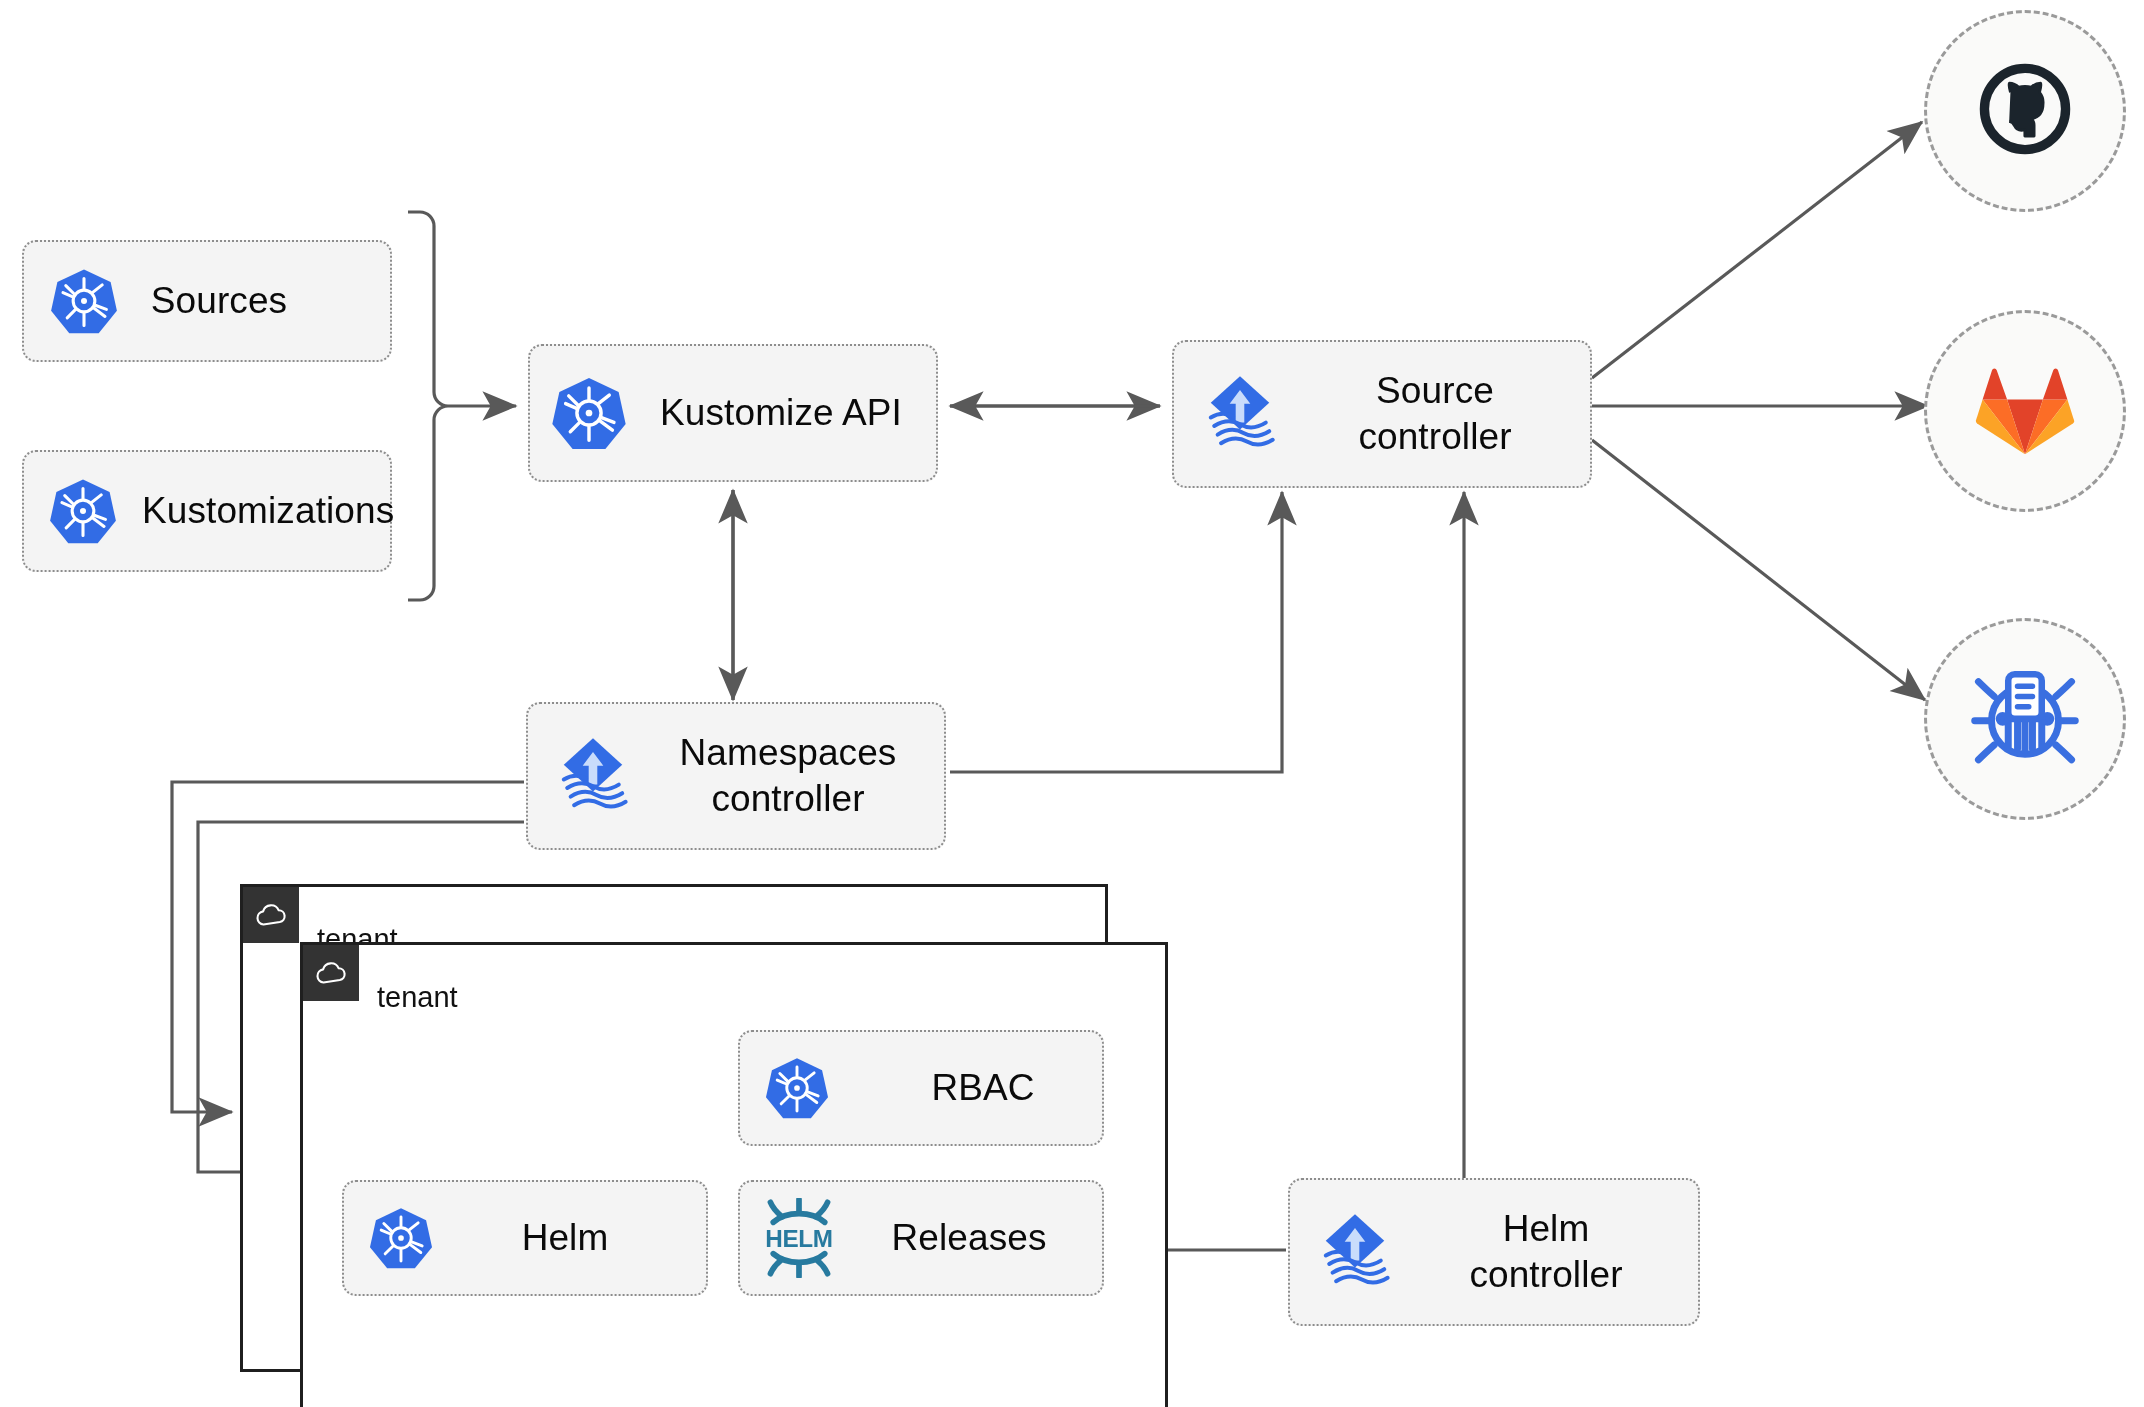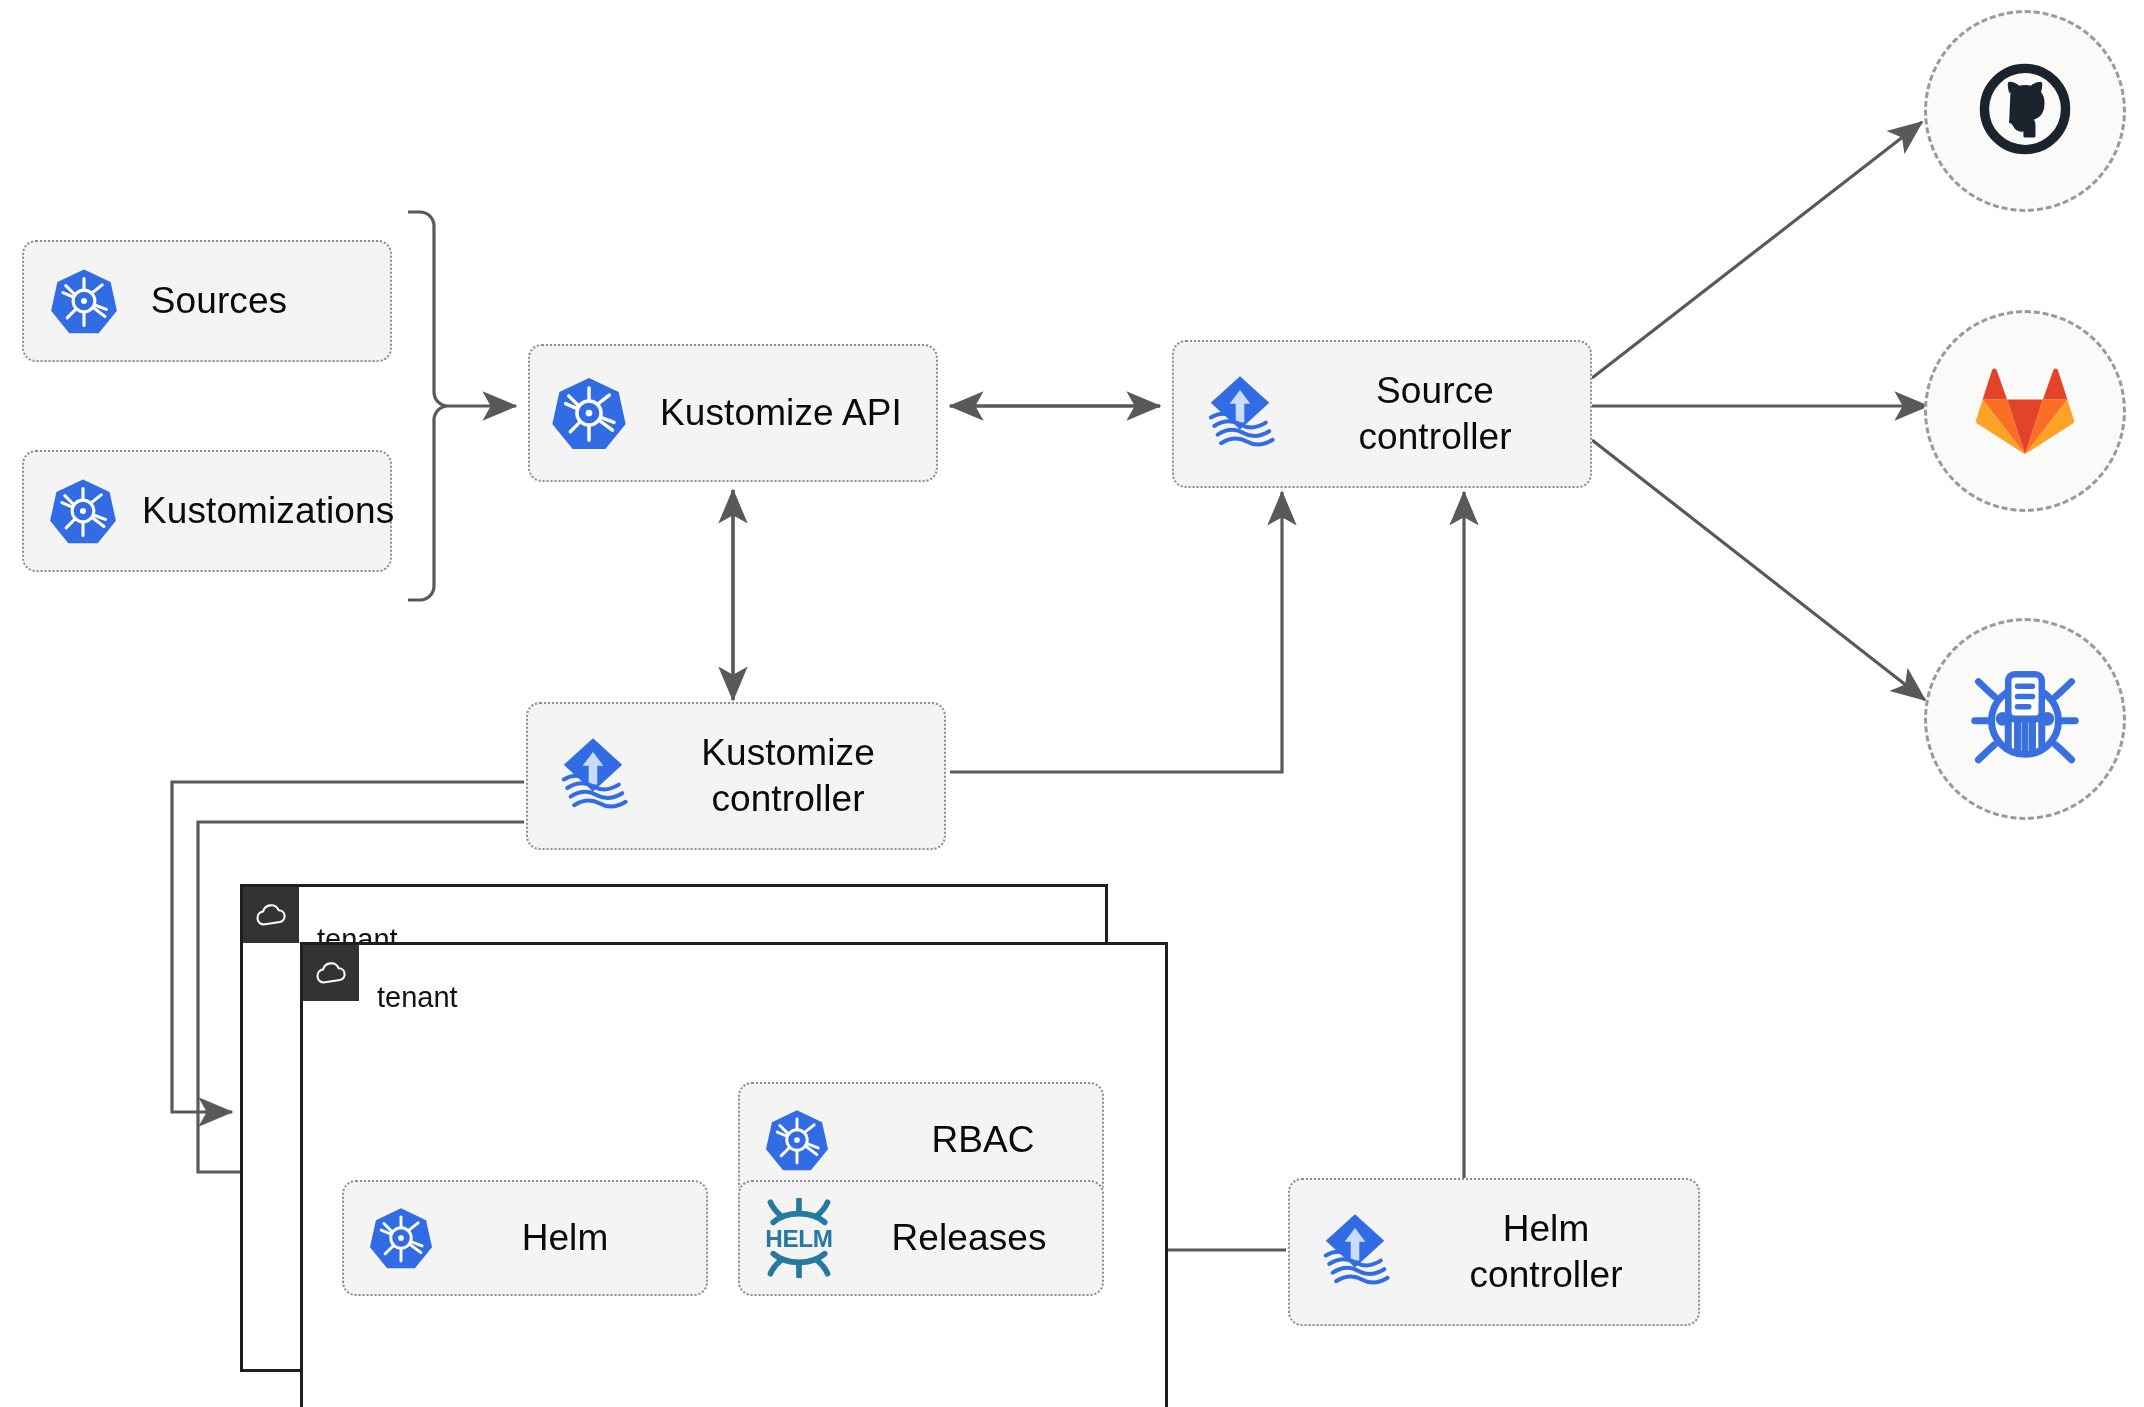--- a/index.html
+++ b/index.html
@@ -168,21 +168,21 @@
         <path d="M50,6 L84,37 L50,68 L16,37 Z" fill="#326CE5"></path>
         <path d="M50,22 L62,38 H55 V60 H45 V38 H38 Z" fill="#c9dcfb"></path>
         <g stroke="#326CE5" stroke-width="4.6" fill="none" stroke-linecap="round">
           <path d="M20,64 Q36,54 50,62 Q64,70 80,60"></path>
           <path d="M24,74 Q40,64 54,72 Q68,80 84,70"></path>
           <path d="M28,84 Q44,74 58,82 Q72,90 88,80"></path>
           <path d="M16,54 Q30,46 42,53"></path>
         </g>
       </svg>
     </div>
-    <div class="lbl" style="padding-right:26px">Kustomize
+    <div class="lbl" style="padding-right:26px">Namespaces
 controller</div>
   </div>
 
   <div class="node" style="left:1288px;top:1178px;width:412px;height:148px;">
     <div class="ico" style="width:130px">
       <svg width="86" height="86" viewBox="0 0 100 100">
         <path d="M50,6 L84,37 L50,68 L16,37 Z" fill="#326CE5"></path>
         <path d="M50,22 L62,38 H55 V60 H45 V38 H38 Z" fill="#c9dcfb"></path>
         <g stroke="#326CE5" stroke-width="4.6" fill="none" stroke-linecap="round">
           <path d="M20,64 Q36,54 50,62 Q64,70 80,60"></path>
@@ -190,21 +190,21 @@
           <path d="M28,84 Q44,74 58,82 Q72,90 88,80"></path>
           <path d="M16,54 Q30,46 42,53"></path>
         </g>
       </svg>
     </div>
     <div class="lbl" style="padding-right:26px">Helm
 controller</div>
   </div>
 
 
-  <div class="node" style="left:738px;top:1082px;width:366px;height:116px;gap:44px;">
+  <div class="node" style="left:738px;top:1030px;width:366px;height:116px;gap:44px;">
     <div class="ico" style="width:114px">
       <svg width="66" height="66" viewBox="0 0 100 100">
         <path d="M50,5 L88,23 L97,64 L71,96 L29,96 L3,64 L12,23 Z" fill="#326CE5"></path>
         <g fill="none" stroke="#ffffff" stroke-width="4.4" stroke-linecap="round">
           <circle cx="50" cy="50" r="15.5"></circle>
           <path d="M50,18 V33 M50,67 V85 M20,38 L34,44 M66,56 L82,62
                    M26,74 L38,62 M62,38 L76,27 M24,28 L36,40 M64,60 L80,72"></path>
         </g>
         <circle cx="50" cy="50" r="4.3" fill="#ffffff"></circle>
       </svg>

